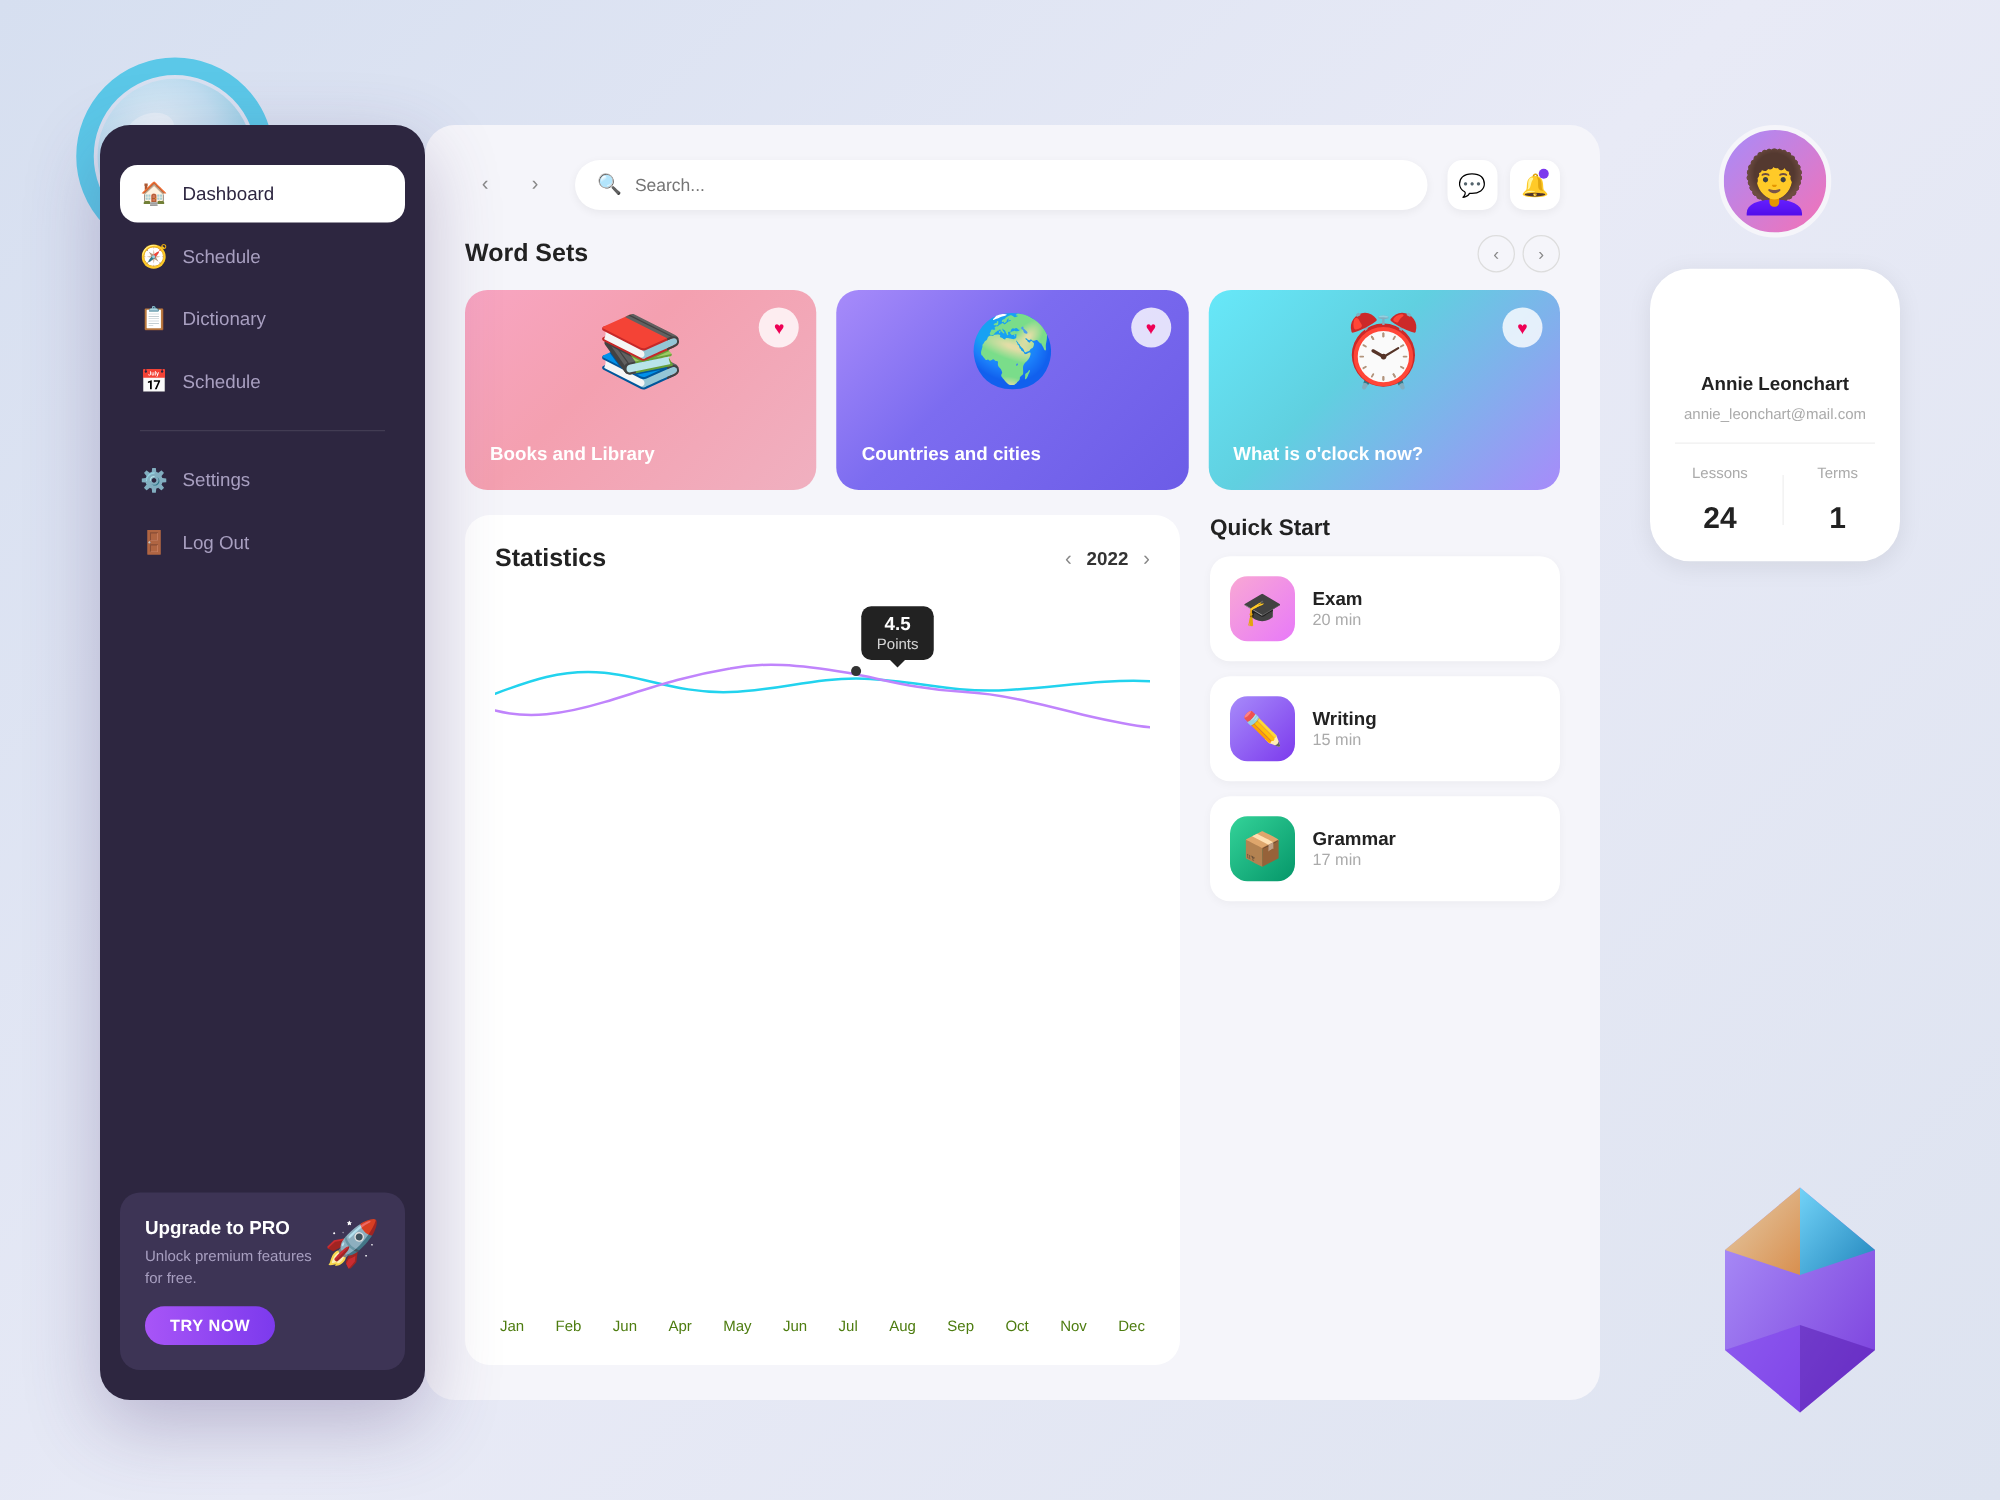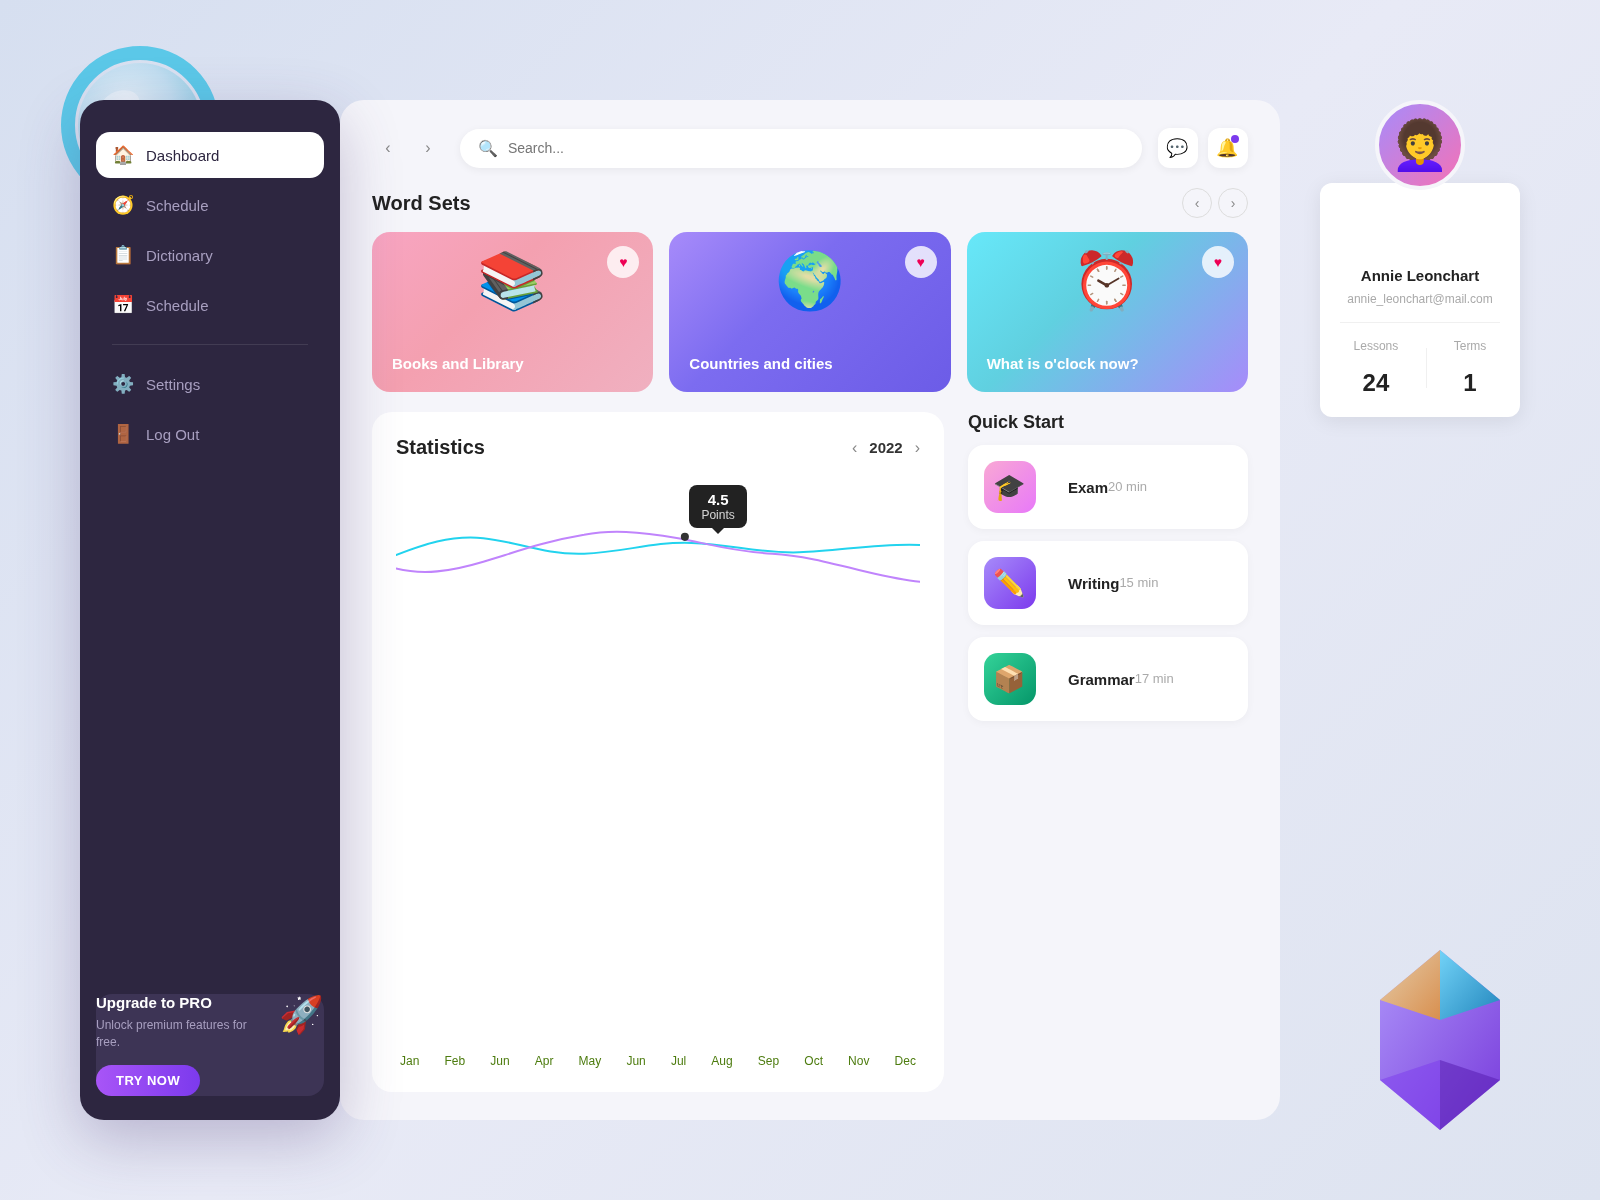--- a/index.html
+++ b/index.html
@@ -83,20 +83,21 @@
 
     .nav-divider {
       height: 1px;
       background: rgba(255,255,255,0.1);
       margin: 12px 16px;
     }
 
     .upgrade-card {
       background: #3d3455;
       border-radius: 16px;
+      padding: 20px;
       margin-top: auto;
     }
 
     .upgrade-title {
       color: #fff;
       font-size: 15px;
       font-weight: 700;
       margin-bottom: 6px;
     }
 
@@ -419,46 +420,45 @@
     .quick-icon.writing {
       background: linear-gradient(135deg, #a78bfa, #7c3aed);
     }
 
     .quick-icon.grammar {
       background: linear-gradient(135deg, #34d399, #059669);
     }
 
     .quick-item-info {
       display: flex;
-      flex-direction: row;
-      margin-left: 18px;
+      flex-direction: column;
     }
 
     .quick-item-name {
       font-size: 15px;
       font-weight: 600;
       color: #222;
     }
 
     .quick-item-time {
       font-size: 13px;
       color: #aaa;
     }
 
     .profile-card {
       background: #fff;
-      border-radius: 12px;
+      border-radius: 32px;
       padding: 24px 20px 20px;
       display: flex;
       flex-direction: column;
       align-items: center;
       gap: 8px;
       box-shadow: 0 4px 20px rgba(0,0,0,0.08);
       width: 100%;
-      margin-top: 38px;
+      margin-top: 70px;
     }
 
     .profile-name {
       font-size: 15px;
       font-weight: 700;
       color: #222;
       margin-top: 32px;
     }
 
     .profile-email {

